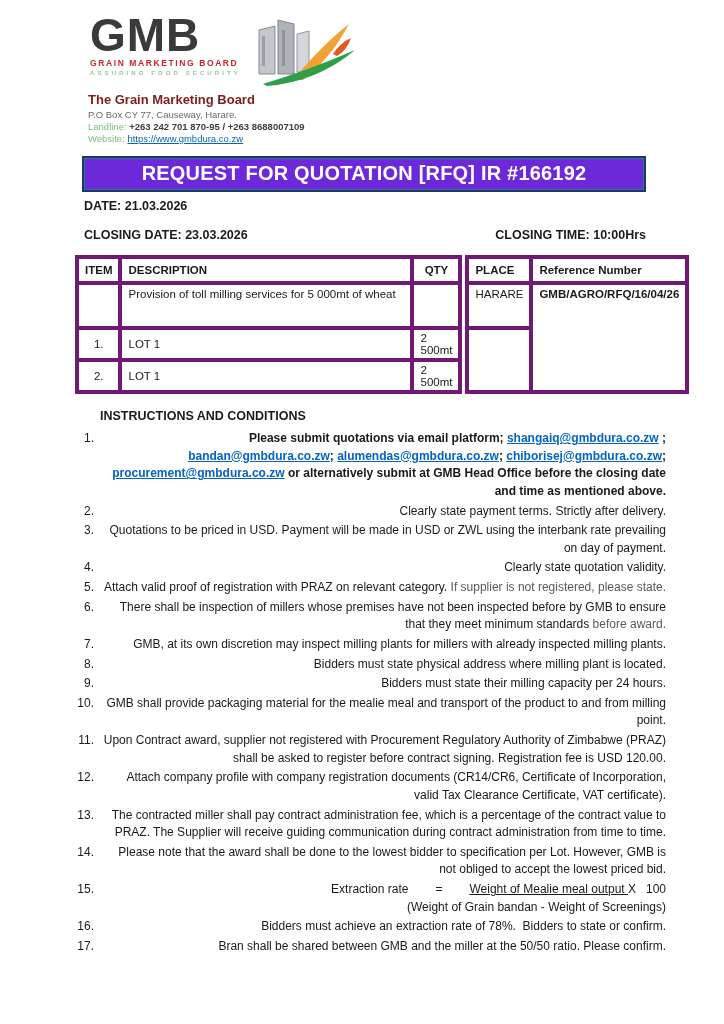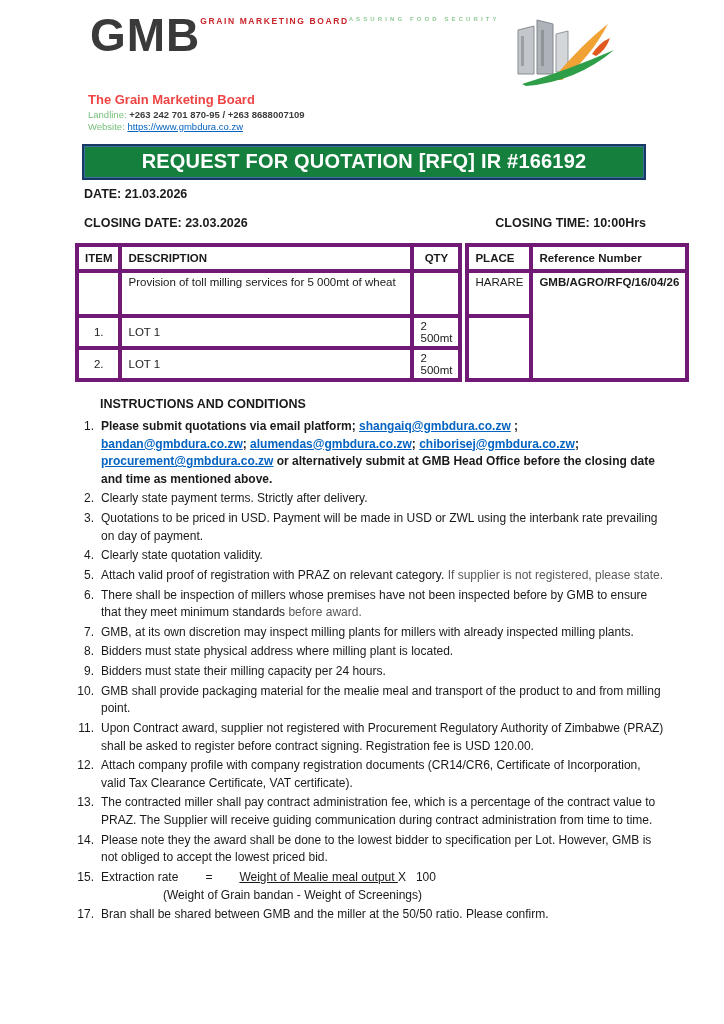--- a/index.html
+++ b/index.html
@@ -2,35 +2,35 @@
 <html><head>
 <meta charset="utf-8">
 <style>
   html,body{margin:0;padding:0;background:#ffffff;}
   .doc{
     width:724px;height:1024px;background:#ffffff;position:relative;
     font-family:"Liberation Sans",sans-serif;color:#1a1a1a;overflow:hidden;
   }
   
   .logo-row{display:flex;align-items:flex-start;margin:14px 0 0 90px;}
-  .logo-text{display:flex;flex-direction:row;}
+  .logo-text{display:flex;flex-direction:column;}
   .logo-acronym{font-size:46px;font-weight:bold;color:#3a3a3a;line-height:0.92;letter-spacing:1px;}
   .logo-board{font-size:8.5px;font-weight:bold;color:#c9252b;letter-spacing:1.6px;margin-top:2px;}
   .logo-tagline{font-size:6px;font-weight:bold;color:#8fca96;letter-spacing:3.1px;margin-top:2px;}
   .logo-graphic{margin-left:4px;margin-top:2px;}
   
   .contact{margin:4px 0 0 88px;line-height:1.28;}
-  .contact-org{font-size:13px;font-weight:bold;color:#ef4444;}
+  .contact-org{font-size:13px;font-weight:bold;color:#7f1d1d;}
   .contact-line{font-size:9.5px;color:#6b6b6b;}
   .contact-label{color:#77c07b;}
   .contact-strong{color:#3c3c3c;font-weight:bold;}
   .contact-link{color:#0563c1;text-decoration:underline;cursor:pointer;margin-top:21px;}
   
   .titlebar{
-    margin:11px 78px 0 82px;background:#15803d;border:2px solid #173a63;
+    margin:11px 78px 0 82px;background:#6d28d9;border:2px solid #173a63;
     box-shadow:inset 0 0 0 1px #3e6ca3;
     color:#ffffff;font-size:20px;font-weight:bold;text-align:center;
     padding:4px 0 5px 0;letter-spacing:0.2px;
   }
   
   .date-line{margin:7px 0 0 84px;font-size:12.5px;font-weight:bold;}
   .closing-row{display:flex;justify-content:space-between;margin:15px 78px 0 84px;font-size:12.5px;font-weight:bold;}
   .intro{margin:13px 66px 0 84px;font-size:12.5px;font-weight:bold;line-height:1.5;}
   
   table.rfq{border-collapse:collapse;margin:13px 0 0 75px;font-size:11.5px;table-layout:fixed;}
@@ -42,21 +42,21 @@
   .col-gap{width:7px;} .col-place{width:50px;} .col-ref{width:136px;}
   tr.desc-row td{height:36px;vertical-align:top;padding-top:3px;}
   td.ref-cell{vertical-align:top;font-weight:bold;padding-top:8px;}
   td.place-cell{vertical-align:middle;padding-left:4px;}
   tr.lot-row td{height:16px;}
   
   .ins-heading{margin:15px 0 0 100px;font-size:12.5px;font-weight:bold;}
   .ins-list{margin:7px 58px 0 70px;}
   .ins-item{display:flex;font-size:12px;line-height:1.47;margin:0 0 2px 0;}
   .ins-num{width:24px;min-width:24px;text-align:right;padding-right:7px;}
-  .ins-body{flex:1;}
+  .ins-body{flex:1;text-align:right;}
   .seg-b{font-weight:bold;}
   .seg-muted{color:#595959;}
   .seg-u{text-decoration:underline;}
   .seg-sp{margin:0 27px;}
   .email-link{color:#0563c1;text-decoration:underline;font-weight:bold;cursor:pointer;}
   .ins-line2{margin-left:62px;}
 </style>
 </head>
 <body>
 
@@ -75,20 +75,21 @@
       <rect x="17" y="20" width="3" height="30" fill="#9aa0a6"></rect>
       <rect x="37" y="14" width="3" height="36" fill="#8f949b"></rect>
       <path d="M48,64 Q78,28 104,8 Q86,42 58,64 Z" fill="#f0a235"></path>
       <path d="M88,38 Q96,26 106,22 Q102,34 92,40 Z" fill="#e05a20"></path>
       <path d="M18,68 Q64,54 110,34 Q72,66 22,70 Z" fill="#2f9e49"></path>
     </svg>
   </div>
 
   <div class="contact">
     <div class="contact-org">The Grain Marketing Board</div>
+    <div class="contact-line">P.O Box CY 77, Causeway, Harare.</div>
     <div class="contact-line">
       <span class="contact-label">Landline:</span>
       <span class="contact-strong">+263 242 701 870-95 /  +263 8688007109</span>
     </div>
     <div class="contact-line">
       <span class="contact-label">Website:</span>
       <a class="contact-link">https://www.gmbdura.co.zw</a>
     </div>
   </div>
 
@@ -192,25 +193,29 @@
       <div class="ins-item">
         <span class="ins-num">12.</span>
         <div class="ins-body"><span>Attach company profile with company registration documents (CR14/CR6, Certificate of Incorporation, valid Tax Clearance Certificate, VAT certificate).</span></div>
       </div>
       <div class="ins-item">
         <span class="ins-num">13.</span>
         <div class="ins-body"><span>The contracted miller shall pay contract administration fee, which is a percentage of the contract value to PRAZ. The Supplier will receive guiding communication during contract administration from time to time.</span></div>
       </div>
       <div class="ins-item">
         <span class="ins-num">14.</span>
-        <div class="ins-body"><span>Please note they the award shall be done to the lowest bidder to specification per Lot. However, GMB is not obliged to accept the lowest priced bid.</span></div>
+        <div class="ins-body"><span>Please note that the award shall be done to the lowest bidder to specification per Lot. However, GMB is not obliged to accept the lowest priced bid.</span></div>
       </div>
       <div class="ins-item">
         <span class="ins-num">15.</span>
         <div class="ins-body"><span>Extraction rate</span><span class="seg-sp">=</span><span class="seg-u">Weight of Mealie meal output </span><span>X&nbsp;&nbsp; 100</span><div class="ins-line2">(Weight of Grain bandan - Weight of Screenings)</div></div>
       </div>
       <div class="ins-item">
+        <span class="ins-num">16.</span>
+        <div class="ins-body"><span>Bidders must achieve an extraction rate of 78%.&nbsp; Bidders to state or confirm.</span></div>
+      </div>
+      <div class="ins-item">
         <span class="ins-num">17.</span>
         <div class="ins-body"><span>Bran shall be shared between GMB and the miller at the 50/50 ratio. Please confirm.</span></div>
       </div>
     </div>
 
 </div>
 
 </body></html>

